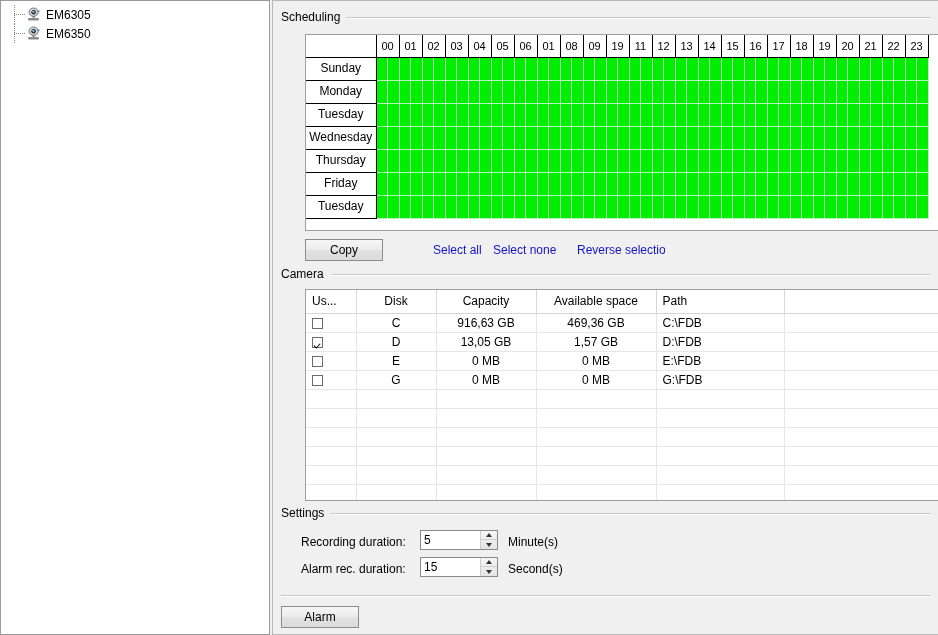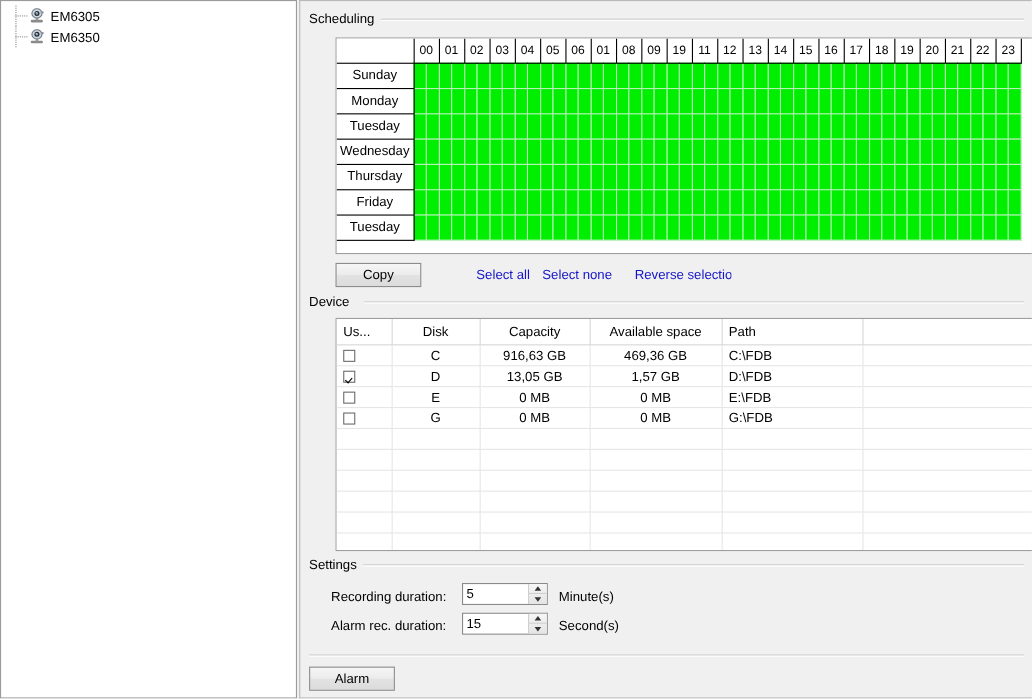--- a/index.html
+++ b/index.html
@@ -621,21 +621,21 @@
       </div>
 
       <div class="btn" style="position:absolute;left:24px;top:228px;width:78px;height:22px;line-height:20px;">Copy</div>
 
       <span class="lnk" style="left:152px;top:232px;">Select all</span>
       <span class="lnk" style="left:212px;top:232px;">Select none</span>
       <span class="lnk clip" style="left:296px;top:232px;width:88px;">Reverse selection</span>
     </div>
 
     <div class="groupbox" style="left:8px;top:267px;width:650px;height:235px;">
-      <div class="gb-title">Device</div>
+      <div class="gb-title">Camera</div>
       <div class="gb-line" style="left:50px;width:600px;"></div>
 
       <div class="store-wrap">
         <table class="store" id="store-table">
           <colgroup>
             <col style="width:50px">
               <col style="width:80px">
               <col style="width:100px">
             <col style="width:120px">
               <col style="width:128px">

